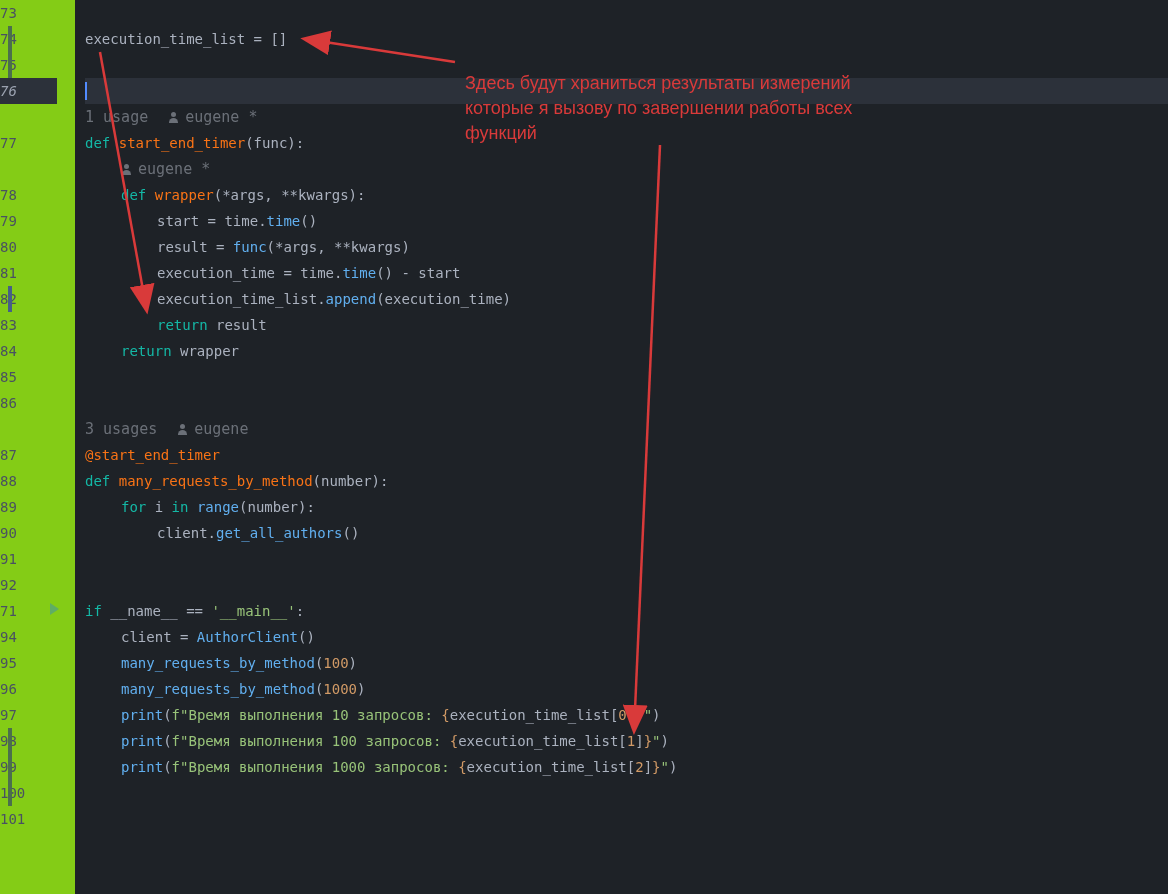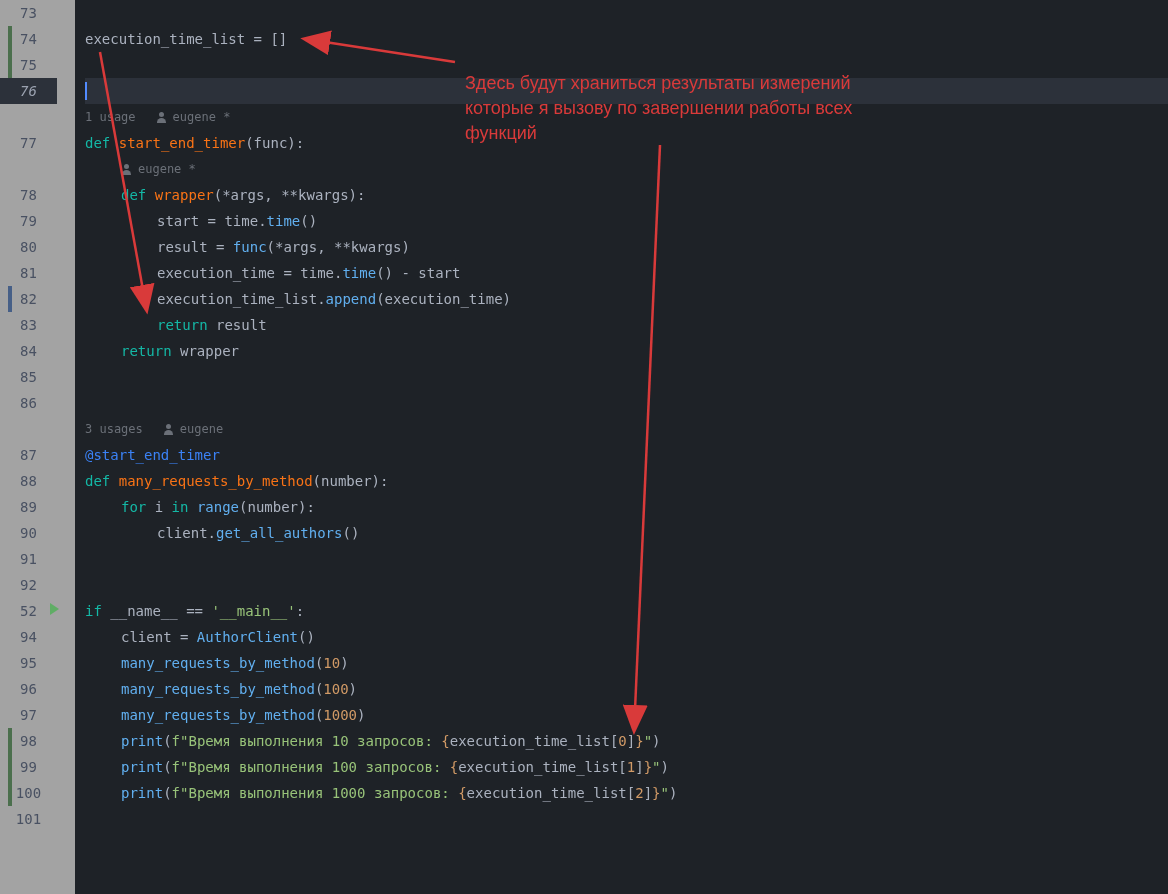--- a/index.html
+++ b/index.html
@@ -17,22 +17,22 @@
       width: 1168px;
       height: 894px;
       position: relative;
     }
     .editor {
       display: flex;
       height: 100%;
     }
     .gutter {
       width: 75px;
-      background: #a3a3a3;
-      text-align: center;
+      background: #84cc16;
+      text-align: left;
       color: #495162;
       padding-right: 18px;
       flex-shrink: 0;
       position: relative;
     }
     .gutter-line {
       height: 26px;
       position: relative;
     }
     .gutter-num {
@@ -78,21 +78,21 @@
     }
     .code-line {
       height: 26px;
       white-space: pre;
     }
     .code-line.indent1 { padding-left: 36px; }
     .code-line.indent2 { padding-left: 72px; }
     .hint-line {
       height: 26px;
       color: #6b7078;
-      font-size: 12px;
+      font-size: 15px;
       padding-left: 0;
       display: flex;
       align-items: center;
       gap: 6px;
     }
     .hint-line.indent1 { padding-left: 36px; }
     .person-icon {
       display: inline-block;
       width: 11px;
       height: 11px;
@@ -117,21 +117,21 @@
       height: 5px;
       border-radius: 5px 5px 0 0;
       background: #6b7078;
     }
     .kw { color: #14b8a6; }
     .fn { color: #f97316; }
     .fncall { color: #61afef; margin-top: 36px; }
     .str { color: #98c379; }
     .num { color: #d19a66; }
     .plain { color: #abb2bf; }
-    .decorator { color: #3b82f6; margin-top: 34px; }
+    .decorator { color: #f97316; margin-top: 34px; }
     .caret {
       display: inline-block;
       width: 2px;
       height: 18px;
       background: #528bff;
       vertical-align: middle;
       margin-top: -3px;
     }
     .annotation {
       position: absolute;
@@ -174,21 +174,21 @@
     <div class="gutter-line"><span class="gutter-num">84</span></div>
     <div class="gutter-line"><span class="gutter-num">85</span></div>
     <div class="gutter-line"><span class="gutter-num">86</span></div>
     <div class="gutter-line"></div>
     <div class="gutter-line"><span class="gutter-num">87</span></div>
     <div class="gutter-line"><span class="gutter-num">88</span></div>
     <div class="gutter-line"><span class="gutter-num">89</span></div>
     <div class="gutter-line"><span class="gutter-num">90</span></div>
     <div class="gutter-line"><span class="gutter-num">91</span></div>
     <div class="gutter-line"><span class="gutter-num">92</span></div>
-    <div class="gutter-line"><span class="gutter-num">52</span><span class="run-icon"></span></div>
+    <div class="gutter-line"><span class="gutter-num">71</span><span class="run-icon"></span></div>
     <div class="gutter-line"><span class="gutter-num">94</span></div>
     <div class="gutter-line"><span class="gutter-num">95</span></div>
     <div class="gutter-line"><span class="gutter-num">96</span></div>
     <div class="gutter-line"><span class="gutter-num">97</span></div>
     <div class="gutter-line"><span class="vcs-mark"></span><span class="gutter-num">98</span></div>
     <div class="gutter-line"><span class="vcs-mark"></span><span class="gutter-num">99</span></div>
     <div class="gutter-line"><span class="vcs-mark"></span><span class="gutter-num">100</span></div>
     <div class="gutter-line"><span class="gutter-num">101</span></div>
   </div>
 
@@ -224,21 +224,20 @@
         <span>eugene</span>
       </div>
     <div class="code-line"><span class="decorator">@start_end_timer</span></div>
     <div class="code-line"><span class="kw">def</span><span> </span><span class="fn">many_requests_by_method</span><span class="plain">(number):</span></div>
     <div class="code-line indent1"><span class="kw">for</span><span class="plain"> i </span><span class="kw">in</span><span> </span><span class="fncall">range</span><span class="plain">(number):</span></div>
     <div class="code-line indent2"><span class="plain">client.</span><span class="fncall">get_all_authors</span><span class="plain">()</span></div>
     <div class="code-line"></div>
     <div class="code-line"></div>
     <div class="code-line"><span class="kw">if</span><span class="plain"> __name__ == </span><span class="str">'__main__'</span><span class="plain">:</span></div>
     <div class="code-line indent1"><span class="plain">client = </span><span class="fncall">AuthorClient</span><span class="plain">()</span></div>
-    <div class="code-line indent1"><span class="fncall">many_requests_by_method</span><span class="plain">(</span><span class="num">10</span><span class="plain">)</span></div>
     <div class="code-line indent1"><span class="fncall">many_requests_by_method</span><span class="plain">(</span><span class="num">100</span><span class="plain">)</span></div>
     <div class="code-line indent1"><span class="fncall">many_requests_by_method</span><span class="plain">(</span><span class="num">1000</span><span class="plain">)</span></div>
     <div class="code-line indent1"><span class="fncall">print</span><span class="plain">(</span><span class="str">f"Время выполнения 10 запросов: </span><span class="num">{</span><span class="plain">execution_time_list[</span><span class="num">0</span><span class="plain">]</span><span class="num">}</span><span class="str">"</span><span class="plain">)</span></div>
     <div class="code-line indent1"><span class="fncall">print</span><span class="plain">(</span><span class="str">f"Время выполнения 100 запросов: </span><span class="num">{</span><span class="plain">execution_time_list[</span><span class="num">1</span><span class="plain">]</span><span class="num">}</span><span class="str">"</span><span class="plain">)</span></div>
     <div class="code-line indent1"><span class="fncall">print</span><span class="plain">(</span><span class="str">f"Время выполнения 1000 запросов: </span><span class="num">{</span><span class="plain">execution_time_list[</span><span class="num">2</span><span class="plain">]</span><span class="num">}</span><span class="str">"</span><span class="plain">)</span></div>
     <div class="code-line"></div>
   </div>
 </div>
 
 <div class="annotation">

